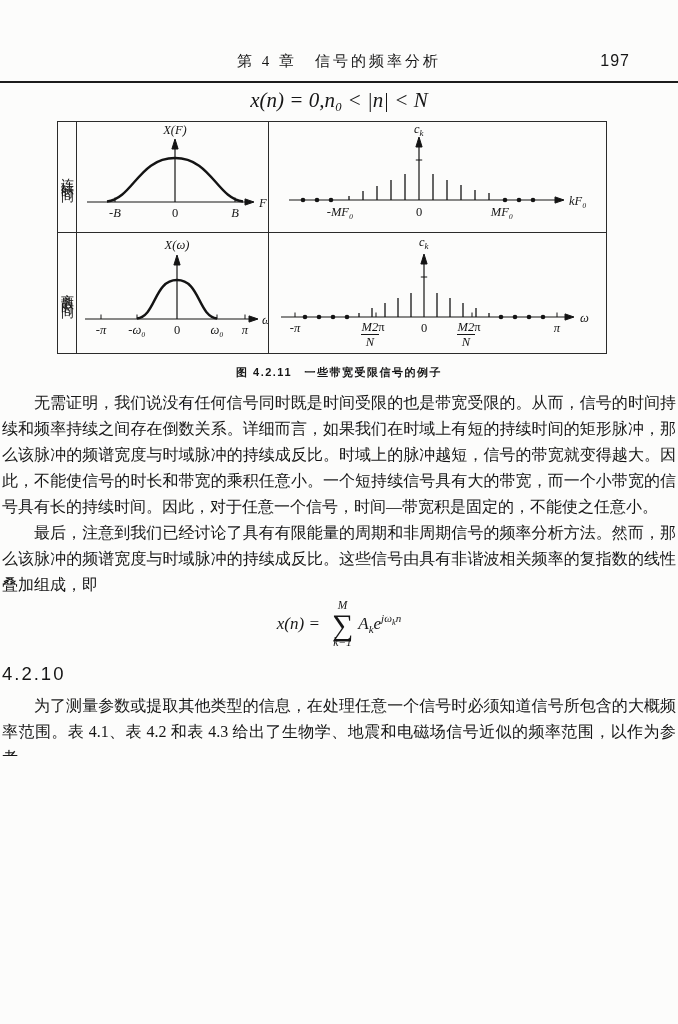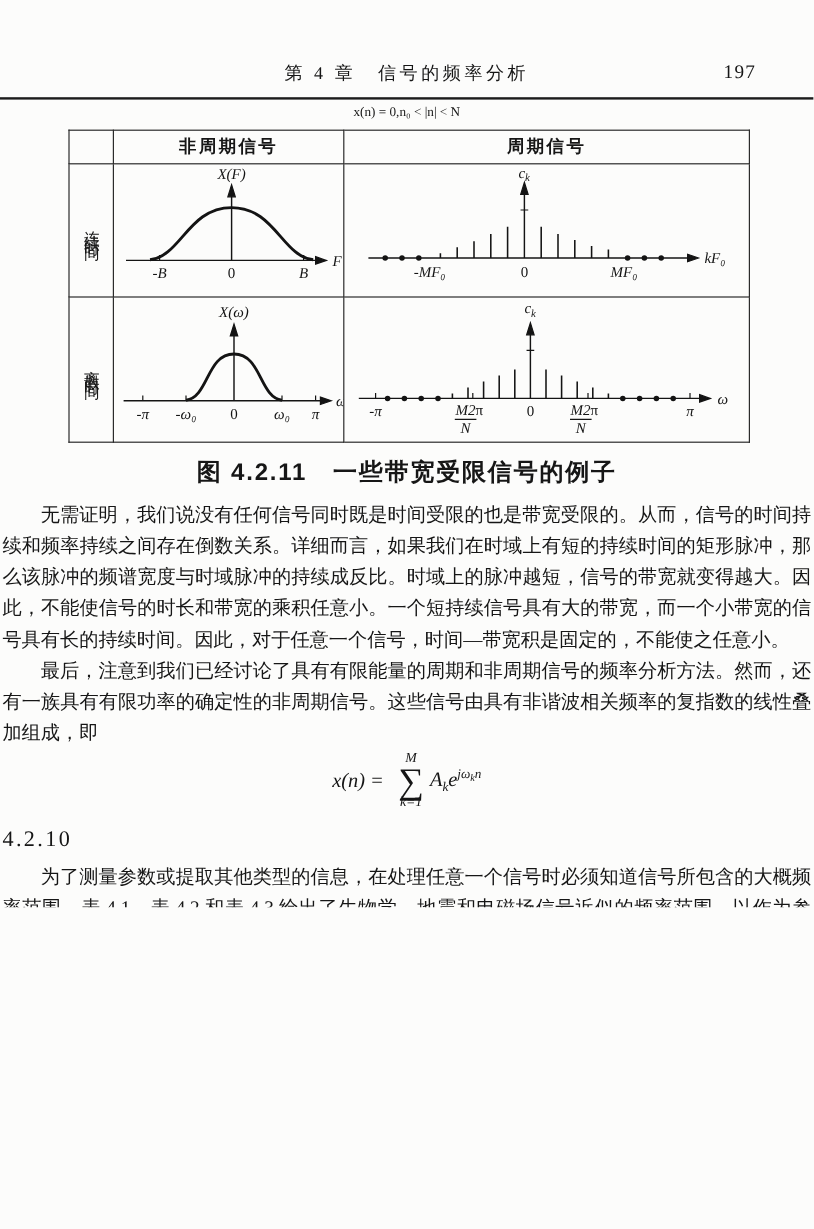--- a/index.html
+++ b/index.html
@@ -4,60 +4,60 @@
 <style>
   html,body{margin:0;padding:0;}
   body{
     width:678px;height:1024px;background:#fcfcfb;color:#161616;
     font-family:"Liberation Serif","DejaVu Serif",serif;overflow:hidden;
   }
   .page{position:relative;width:678px;height:756px;overflow:hidden;}
   
   .hdr{position:relative;margin-top:52px;height:20px;text-align:center;
        font-size:15px;letter-spacing:3px;}
-  .pagenum{position:absolute;right:48px;top:0;font-family:Liberation Serif, serif;
+  .pagenum{position:absolute;right:48px;top:0;font-family:Liberation Sans, sans-serif;
        font-size:16px;letter-spacing:1px;}
   .rule{border-top:2.5px solid #1c1c1c;margin-top:9px;}
   
   p.body{margin:0 2px;font-size:16px;line-height:26px;text-align:justify;}
   p.first{margin-top:12px;}
   .indent{text-indent:2em;}
   .mvar{font-style:italic;}
   p.body sub{font-size:11px;font-style:italic;}
   
-  .formula1{display:flex;justify-content:center;font-size:11px;
-       margin:5px 0 4px;}
+  .formula1{display:flex;justify-content:center;font-size:21px;
+       font-style:italic;margin:5px 0 4px;}
   
   table.fig{border-collapse:collapse;margin:8px 0 0 57px;}
   table.fig td{border:1.4px solid #2b2b2b;padding:0;}
   td.corner{width:36px;}
   td.hdrcell{height:27px;text-align:center;font-family:"Liberation Sans",sans-serif;
        font-weight:bold;font-size:14.5px;letter-spacing:2px;}
   td.rowlbl{text-align:center;vertical-align:middle;}
   td.rowlbl span{writing-mode:vertical-lr;letter-spacing:4px;font-size:13px;}
   td.plotcell{vertical-align:middle;}
   td.plotcell svg{display:block;}
   svg text{font-family:"Liberation Serif","DejaVu Serif",serif;font-size:12.5px;fill:#141414;}
   svg .it{font-style:italic;}
   svg line, svg path.ax{stroke:#141414;}
   .caption{text-align:center;font-family:"Liberation Sans",sans-serif;font-weight:bold;
-       font-size:20px;letter-spacing:1.5px;margin-top:11px;}
+       font-size:11px;letter-spacing:1.5px;margin-top:11px;}
   
   .formula2{display:flex;justify-content:center;align-items:center;
        font-style:italic;font-size:17px;margin:2px 0 4px;}
   .sigma-block{display:flex;flex-direction:column;align-items:center;
        line-height:1;margin:0 5px 0 12px;}
   .sigma-top,.sigma-bottom{font-size:11.5px;}
   .sigma{font-size:30px;line-height:.85;font-style:normal;}
   .f2-term sub{font-size:11px;}
   .f2-sup{font-size:11px;vertical-align:super;line-height:0;}
   .f2-sup sub{font-size:8.5px;}
   
   .section{display:flex;align-items:baseline;margin:14px 2px 8px;
-       font-family:Liberation Serif, serif;}
+       font-family:Liberation Sans, sans-serif;}
   .sec-num{font-size:18.5px;letter-spacing:2px;}
   .sec-title{font-size:18px;font-weight:bold;letter-spacing:2px;margin-left:18px;}
 </style>
 </head>
 <body>
 
 <div class="page">
 
   <div class="hdr">
     <span>第 4 章　信号的频率分析</span>
@@ -67,25 +67,20 @@
 
 
   <div class="formula1">
     <span>x(n) = 0,</span>
     <span>n₀ &lt; |n| &lt; N</span>
   </div>
 
 
   <table class="fig">
     <tbody>
-        <tr>
-      <td class="corner"></td>
-      <td class="hdrcell" style="width:191px">非周期信号</td>
-      <td class="hdrcell" style="width:337px">周期信号</td>
-    </tr>
     <tr>
       <td class="rowlbl" style="height:110px"><span>连续时间</span></td>
       <td class="plotcell">
         <svg width="191" height="110" viewBox="0 0 191 110">
           <g>
             <line x1="10" y1="80" x2="168" y2="80" stroke-width="1.2"></line>
             <path class="ax" d="M168,76.9 L177,80 L168,83.1 Z" fill="#141414"></path>
             <line x1="98" y1="80" x2="98" y2="24" stroke-width="1.2"></line>
             <path class="ax" d="M94.9,27 L98,17 L101.1,27 Z" fill="#141414"></path>
             <line x1="38" y1="75.5" x2="38" y2="80" stroke-width="1"></line>
@@ -213,21 +208,21 @@
         </svg>
       </td>
     </tr>
   </tbody>
     </table>
 
   <div class="caption">图 4.2.11　一些带宽受限信号的例子</div>
 
   <p class="body indent" style="margin-top:10px">无需证明，我们说没有任何信号同时既是时间受限的也是带宽受限的。从而，信号的时间持续和频率持续之间存在倒数关系。详细而言，如果我们在时域上有短的持续时间的矩形脉冲，那么该脉冲的频谱宽度与时域脉冲的持续成反比。时域上的脉冲越短，信号的带宽就变得越大。因此，不能使信号的时长和带宽的乘积任意小。一个短持续信号具有大的带宽，而一个小带宽的信号具有长的持续时间。因此，对于任意一个信号，时间—带宽积是固定的，不能使之任意小。</p>
 
-  <p class="body indent">最后，注意到我们已经讨论了具有有限能量的周期和非周期信号的频率分析方法。然而，还有一族具有有限功率的确定性的非周期信号。这些信号由具有非谐波相关频率的复指数的线性叠加组成，即</p>
+  <p class="body indent">最后，注意到我们已经讨论了具有有限能量的周期和非周期信号的频率分析方法。然而，那么该脉冲的频谱宽度与时域脉冲的持续成反比。这些信号由具有非谐波相关频率的复指数的线性叠加组成，即</p>
 
   <div class="formula2">
     <span>x(n) =</span>
     <span class="sigma-block">
       <span class="sigma-top">M</span>
       <span class="sigma">∑</span>
       <span class="sigma-bottom">k=1</span>
     </span>
     <span class="f2-term"><span>A</span><sub>k</sub><span>e</span><sup class="f2-sup"><span>jω</span><sub>k</sub><span>n</span></sup></span>
   </div>

